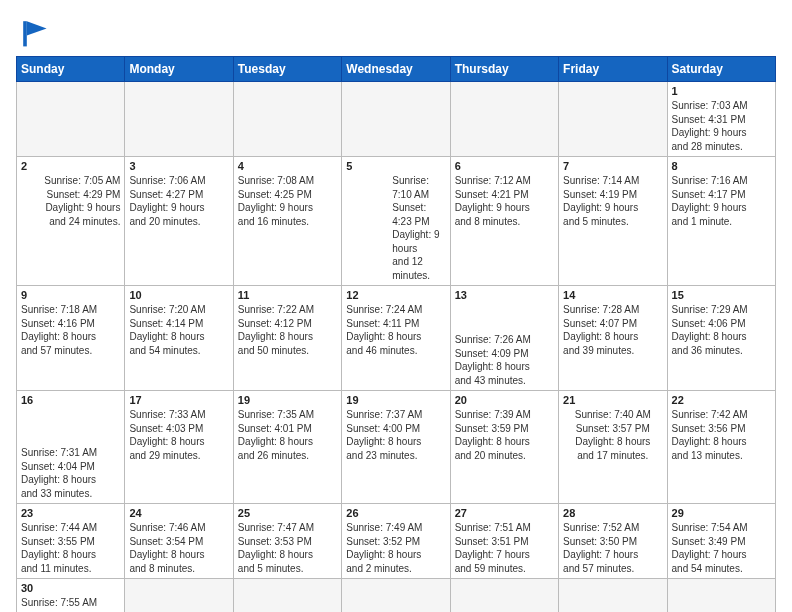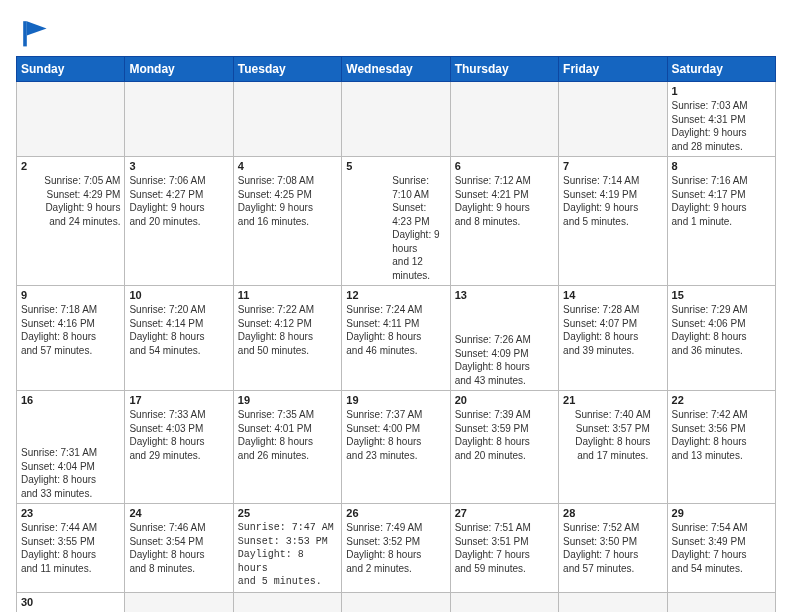--- a/index.html
+++ b/index.html
@@ -313,21 +313,21 @@
           </td>
           <td>
             <span class="day-num">24</span>
             <div class="day-info" style="white-space: pre-line;">Sunrise: 7:46 AM
 Sunset: 3:54 PM
 Daylight: 8 hours
 and 8 minutes.</div>
           </td>
           <td>
             <span class="day-num">25</span>
-            <div class="day-info" style="white-space: pre-line; font-family: Liberation Mono, monospace;">Sunrise: 7:47 AM
+            <div class="day-info" style="white-space: pre-line;">Sunrise: 7:47 AM
 Sunset: 3:53 PM
 Daylight: 8 hours
 and 5 minutes.</div>
           </td>
           <td>
             <span class="day-num">26</span>
             <div class="day-info" style="white-space: pre-line;">Sunrise: 7:49 AM
 Sunset: 3:52 PM
 Daylight: 8 hours
 and 2 minutes.</div>

